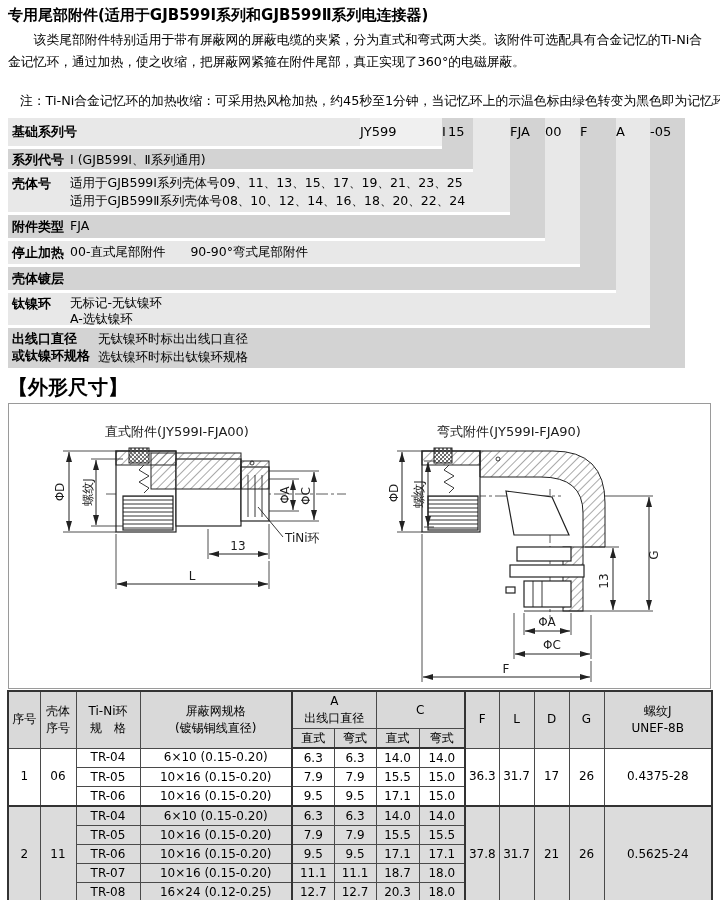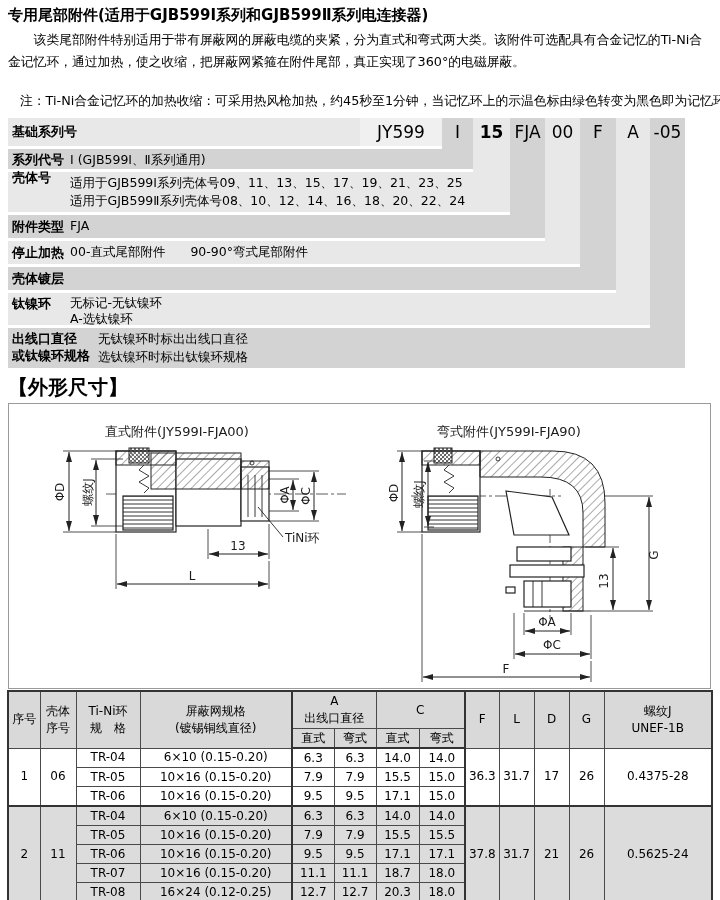--- a/index.html
+++ b/index.html
@@ -6,21 +6,21 @@
   .page{position:relative;width:720px;height:900px;background:#fff;overflow:hidden;
         font-family:"DejaVu Sans","Liberation Sans",sans-serif;color:#000000;padding-left:47px;}
   .title{position:absolute;top:6px;left:8px;font-size:15px;font-weight:bold;}
   .para{position:absolute;top:29px;left:8px;width:706px;font-size:12.8px;line-height:22px;text-indent:2em;margin:0;}
   .note{position:absolute;top:73px;left:8px;width:708px;font-size:12.8px;line-height:31px;margin:12px;}
   
   .desig{position:absolute;top:118px;left:8px;width:690px;height:250px;}
   .band,.stripe{position:absolute;}
   .lt{background:#e8e8e8;} .dk{background:#d3d3d3;}
   .jy-box{position:absolute;left:352px;top:0;width:82px;height:28px;background:#f0f0f0;}
-  .code{position:absolute;top:0;height:28px;line-height:28px;text-align:center;font-size:17px;}
+  .code{position:absolute;top:0;height:28px;line-height:28px;text-align:left;font-size:13px;}
   .dlab{position:absolute;left:4px;font-size:13px;font-weight:bold;white-space:nowrap;}
   .dval{position:absolute;font-size:12.5px;white-space:nowrap;}
   .sect{position:absolute;top:374px;left:8px;font-size:20px;font-weight:bold;}
   .panel{position:absolute;top:403px;left:8px;width:701px;height:284px;border:1px solid #9a9a9a;}
   .panel svg{display:block;}
   svg text{font-family:"DejaVu Sans","Liberation Sans",sans-serif;font-size:12px;fill:#1b1b1b;}
   svg text.dt{font-size:13px;}
   .ol{fill:#fff;stroke:#222;stroke-width:1.2;}
   .hat{fill:url(#hatch);stroke:#222;stroke-width:1;}
   .msh{fill:url(#mesh);stroke:#222;stroke-width:1;}
@@ -67,30 +67,30 @@
     <div class="band lt" style="top:54px;height:40px;left:0;width:502px;"></div>
     <div class="band dk" style="top:97px;height:23px;left:0;width:537px;"></div>
     <div class="band lt" style="top:123px;height:23px;left:0;width:572px;"></div>
     <div class="band dk" style="top:149px;height:23px;left:0;width:608px;"></div>
     <div class="band lt" style="top:175px;height:32px;left:0;width:642px;"></div>
     <div class="band dk" style="top:210px;height:40px;left:0;width:677px;"></div>
     <div class="jy-box"></div>
 
     <span class="code" style="left:352px;width:82px;">JY599</span>
     <span class="code" style="left:434px;width:31px;">Ⅰ</span>
-    <span class="code" style="left:465px;width:37px;font-weight:bold;">15</span>
+    <span class="code" style="left:440px;width:37px;">15</span>
     <span class="code" style="left:502px;width:35px;">FJA</span>
     <span class="code" style="left:537px;width:35px;">00</span>
     <span class="code" style="left:572px;width:36px;">F</span>
     <span class="code" style="left:608px;width:34px;">A</span>
     <span class="code" style="left:642px;width:35px;">-05</span>
 
     <span class="dlab" style="top:5px;">基础系列号</span>
     <span class="dlab" style="top:33px;">系列代号</span>
-    <span class="dlab" style="top:51px;">壳体号</span>
+    <span class="dlab" style="top:57px;">壳体号</span>
     <span class="dlab" style="top:100px;">附件类型</span>
     <span class="dlab" style="top:126px;">停止加热</span>
     <span class="dlab" style="top:152px;">壳体镀层</span>
     <span class="dlab" style="top:177px;">钛镍环</span>
     <span class="dlab" style="top:212px;">出线口直径</span>
     <span class="dlab" style="top:229px;">或钛镍环规格</span>
 
     <span class="dval" style="left:62px;top:34px;">Ⅰ (GJB599Ⅰ、Ⅱ系列通用)</span>
     <span class="dval" style="left:62px;top:57px;">适用于GJB599Ⅰ系列壳体号09、11、13、15、17、19、21、23、25</span>
     <span class="dval" style="left:62px;top:75px;">适用于GJB599Ⅱ系列壳体号08、10、12、14、16、18、20、22、24</span>
@@ -239,21 +239,21 @@
         <th rowspan="2">序号</th>
         <th rowspan="2"><span>壳体</span><br><span>序号</span></th>
         <th rowspan="2"><span>Ti-Ni环</span><br><span>规　格</span></th>
         <th rowspan="2"><span>屏蔽网规格</span><br><span>(镀锡铜线直径)</span></th>
         <th colspan="2" class="hv"><span>A</span><br><span>出线口直径</span></th>
         <th colspan="2">C</th>
         <th rowspan="2" class="hv">F</th>
         <th rowspan="2">L</th>
         <th rowspan="2">D</th>
         <th rowspan="2">G</th>
-        <th rowspan="2"><span>螺纹J</span><br><span>UNEF-1B</span></th>
+        <th rowspan="2"><span>螺纹J</span><br><span>UNEF-8B</span></th>
       </tr>
       <tr class="h2">
         <th class="hv">直式</th>
         <th>弯式</th>
         <th>直式</th>
         <th>弯式</th>
       </tr>
     </thead>
     <tbody>
       <tr>

